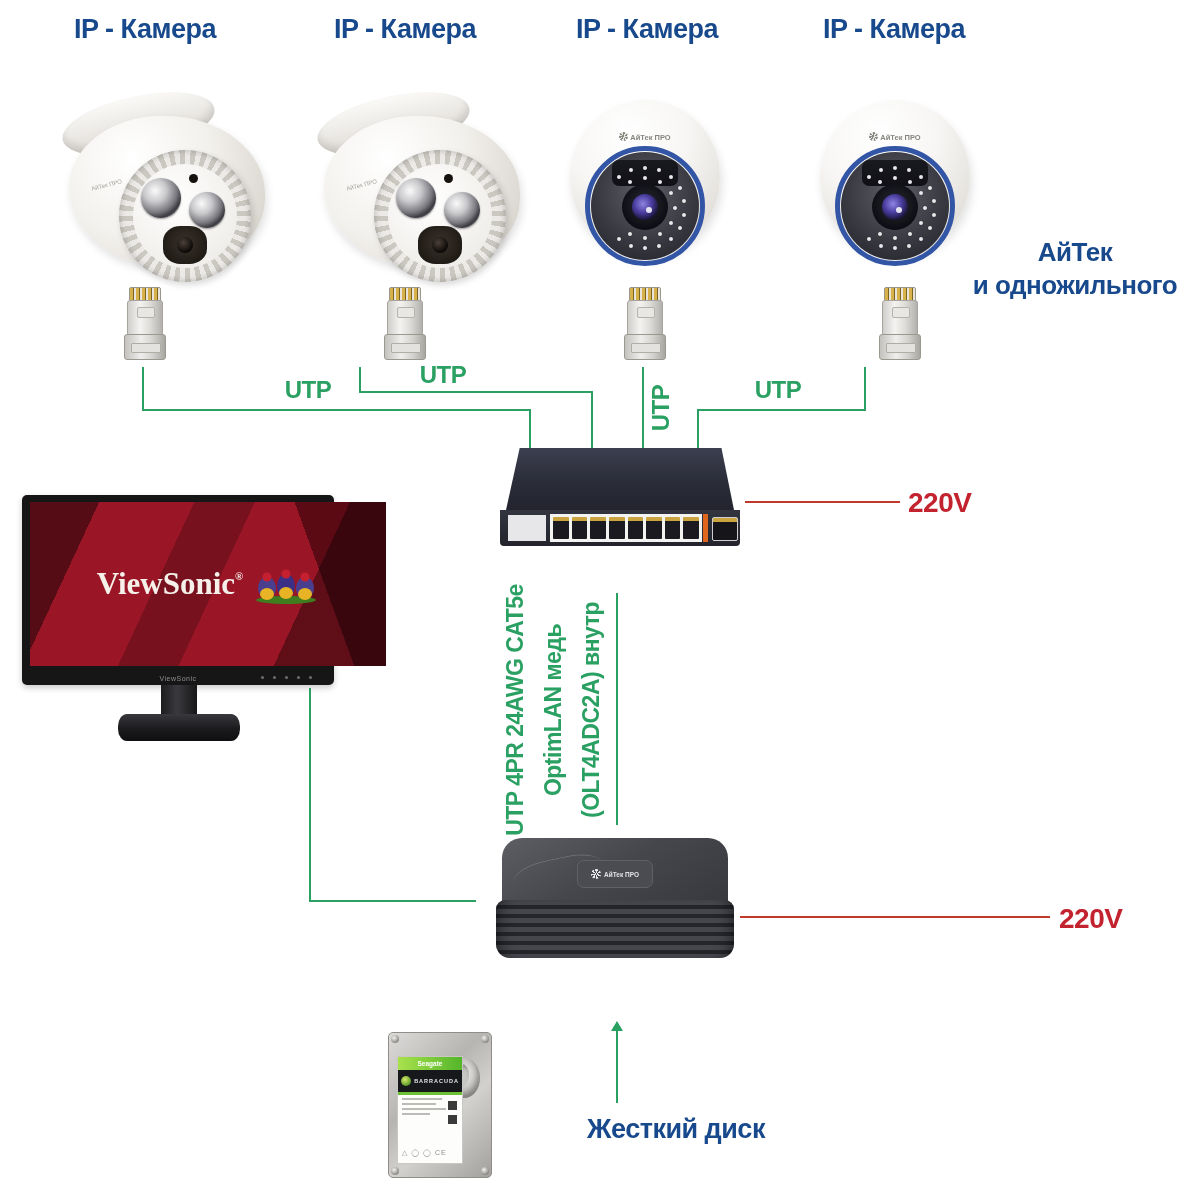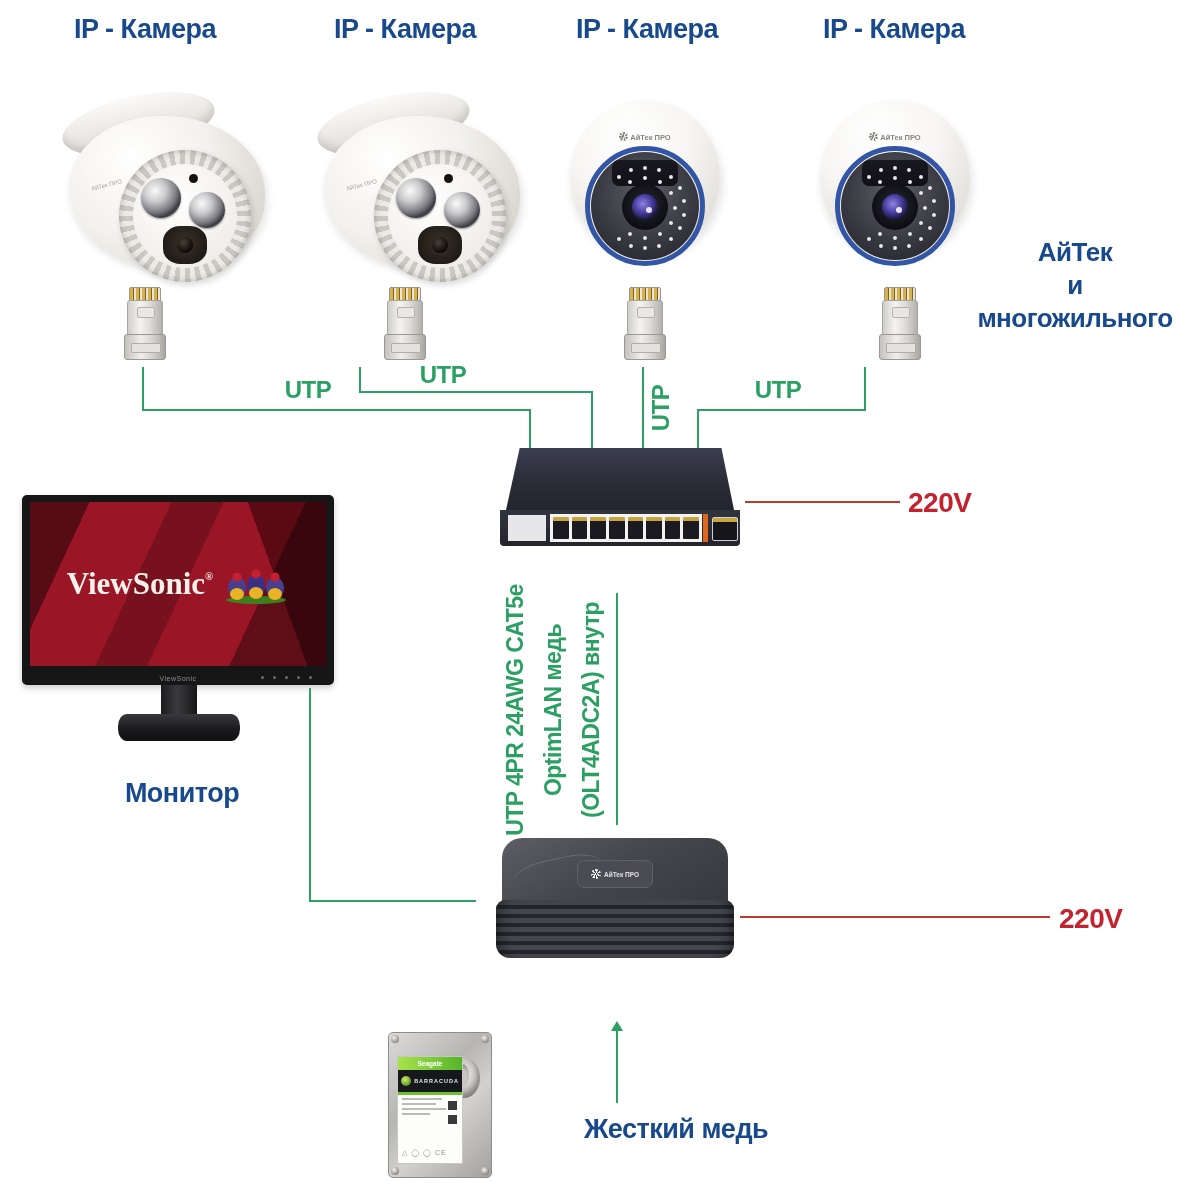--- a/index.html
+++ b/index.html
@@ -98,21 +98,21 @@
   .switch .portstrip{position:absolute;left:50px;top:4px;width:152px;height:28px;background:#f3f3f1;
         display:flex;gap:3px;padding:3px;box-sizing:border-box;}
   .switch .port{flex:1;background:linear-gradient(180deg,#caa43f 0 4px,#1a1a20 4px);border-radius:1px;}
   .switch .orange{position:absolute;left:203px;top:4px;width:5px;height:28px;background:#e0661e;}
   .switch .uplink{position:absolute;left:212px;top:7px;width:24px;height:22px;border:1px solid #cfcfd2;
         background:linear-gradient(180deg,#caa43f 0 4px,#15151a 4px);border-radius:2px;}
   
   .monitor{position:absolute;left:22px;top:495px;width:316px;height:255px;}
   .monitor .frame{position:absolute;left:0;top:0;width:312px;height:190px;background:#161617;
         border-radius:5px;box-shadow:0 3px 6px rgba(0,0,0,.2);}
-  .monitor .screen{position:absolute;left:8px;top:7px;width:296px;height:164px;overflow:hidden;
+  .monitor .screen{position:absolute;left:8px;top:7px;width:356px;height:164px;overflow:hidden;
         background:
           linear-gradient(115deg,rgba(0,0,0,.45) 0 16%,rgba(0,0,0,0) 16% 38%,rgba(0,0,0,.22) 38% 52%,rgba(0,0,0,0) 52% 74%,rgba(0,0,0,.38) 74%),
           linear-gradient(250deg,rgba(40,0,6,.55) 0 22%,rgba(0,0,0,0) 22%),
           #9a1626;
         display:flex;align-items:center;justify-content:center;gap:10px;}
   .monitor .vs-text{color:#f5f1ea;font-family:"Liberation Serif",serif;font-weight:bold;
         font-size:31px;letter-spacing:0;}
   .monitor .vs-reg{font-size:11px;vertical-align:14px;}
   .monitor .bezel-brand{position:absolute;left:0;right:0;bottom:3px;text-align:center;
         color:#8f8f93;font-size:7px;letter-spacing:.5px;}
@@ -317,21 +317,21 @@
     <div class="bodyp">
         <div class="notch"></div>
       </div>
     <div class="collar">
         <div class="slot"></div>
       </div>
   </div>
 
   <div class="note" style="left:972px;top:236px;width:206px;">
     <div>АйТек</div>
-    <div>и многожильного</div>
+    <div>и одножильного</div>
   </div>
 
   <div class="vline" style="left:142px;top:367px;height:43px;"></div>
   <div class="hline" style="left:142px;top:409px;width:389px;"></div>
   <div class="vline" style="left:529px;top:409px;height:39px;"></div>
 
   <div class="vline" style="left:359px;top:367px;height:25px;"></div>
   <div class="hline" style="left:359px;top:391px;width:234px;"></div>
   <div class="vline" style="left:591px;top:391px;height:57px;"></div>
 
@@ -397,21 +397,20 @@
           <i></i>
           <i></i>
           <i></i>
           <i></i>
           <i></i>
         </div>
     </div>
     <div class="neck"></div>
     <div class="base"></div>
   </div>
-  <div class="blue-label" style="left:82px;top:778px;width:200px;">Монитор</div>
 
   <div class="vline" style="left:309px;top:688px;height:214px;"></div>
   <div class="hline" style="left:309px;top:900px;width:167px;"></div>
 
   <div class="recorder">
     <div class="rtop">
       <div class="seam"></div>
       <div class="badge">
         <span class="swirl"></span>
         <span>АйТек ПРО</span>
@@ -444,15 +443,15 @@
       <div class="tline" style="width:44px;"></div>
       <div class="tline" style="width:28px;"></div>
       <div class="qr" style="right:5px;top:44px;"></div>
       <div class="qr" style="right:5px;top:58px;"></div>
       <div class="icons">△ ◯ ◯ CE</div>
     </div>
   </div>
 
   <div class="arrow-up" style="left:611px;top:1021px;"></div>
   <div class="vline" style="left:616px;top:1030px;height:73px;"></div>
-  <div class="blue-label" style="left:576px;top:1114px;width:200px;">Жесткий медь</div>
+  <div class="blue-label" style="left:576px;top:1114px;width:200px;">Жесткий диск</div>
 
 </div>
 
 </body></html>

